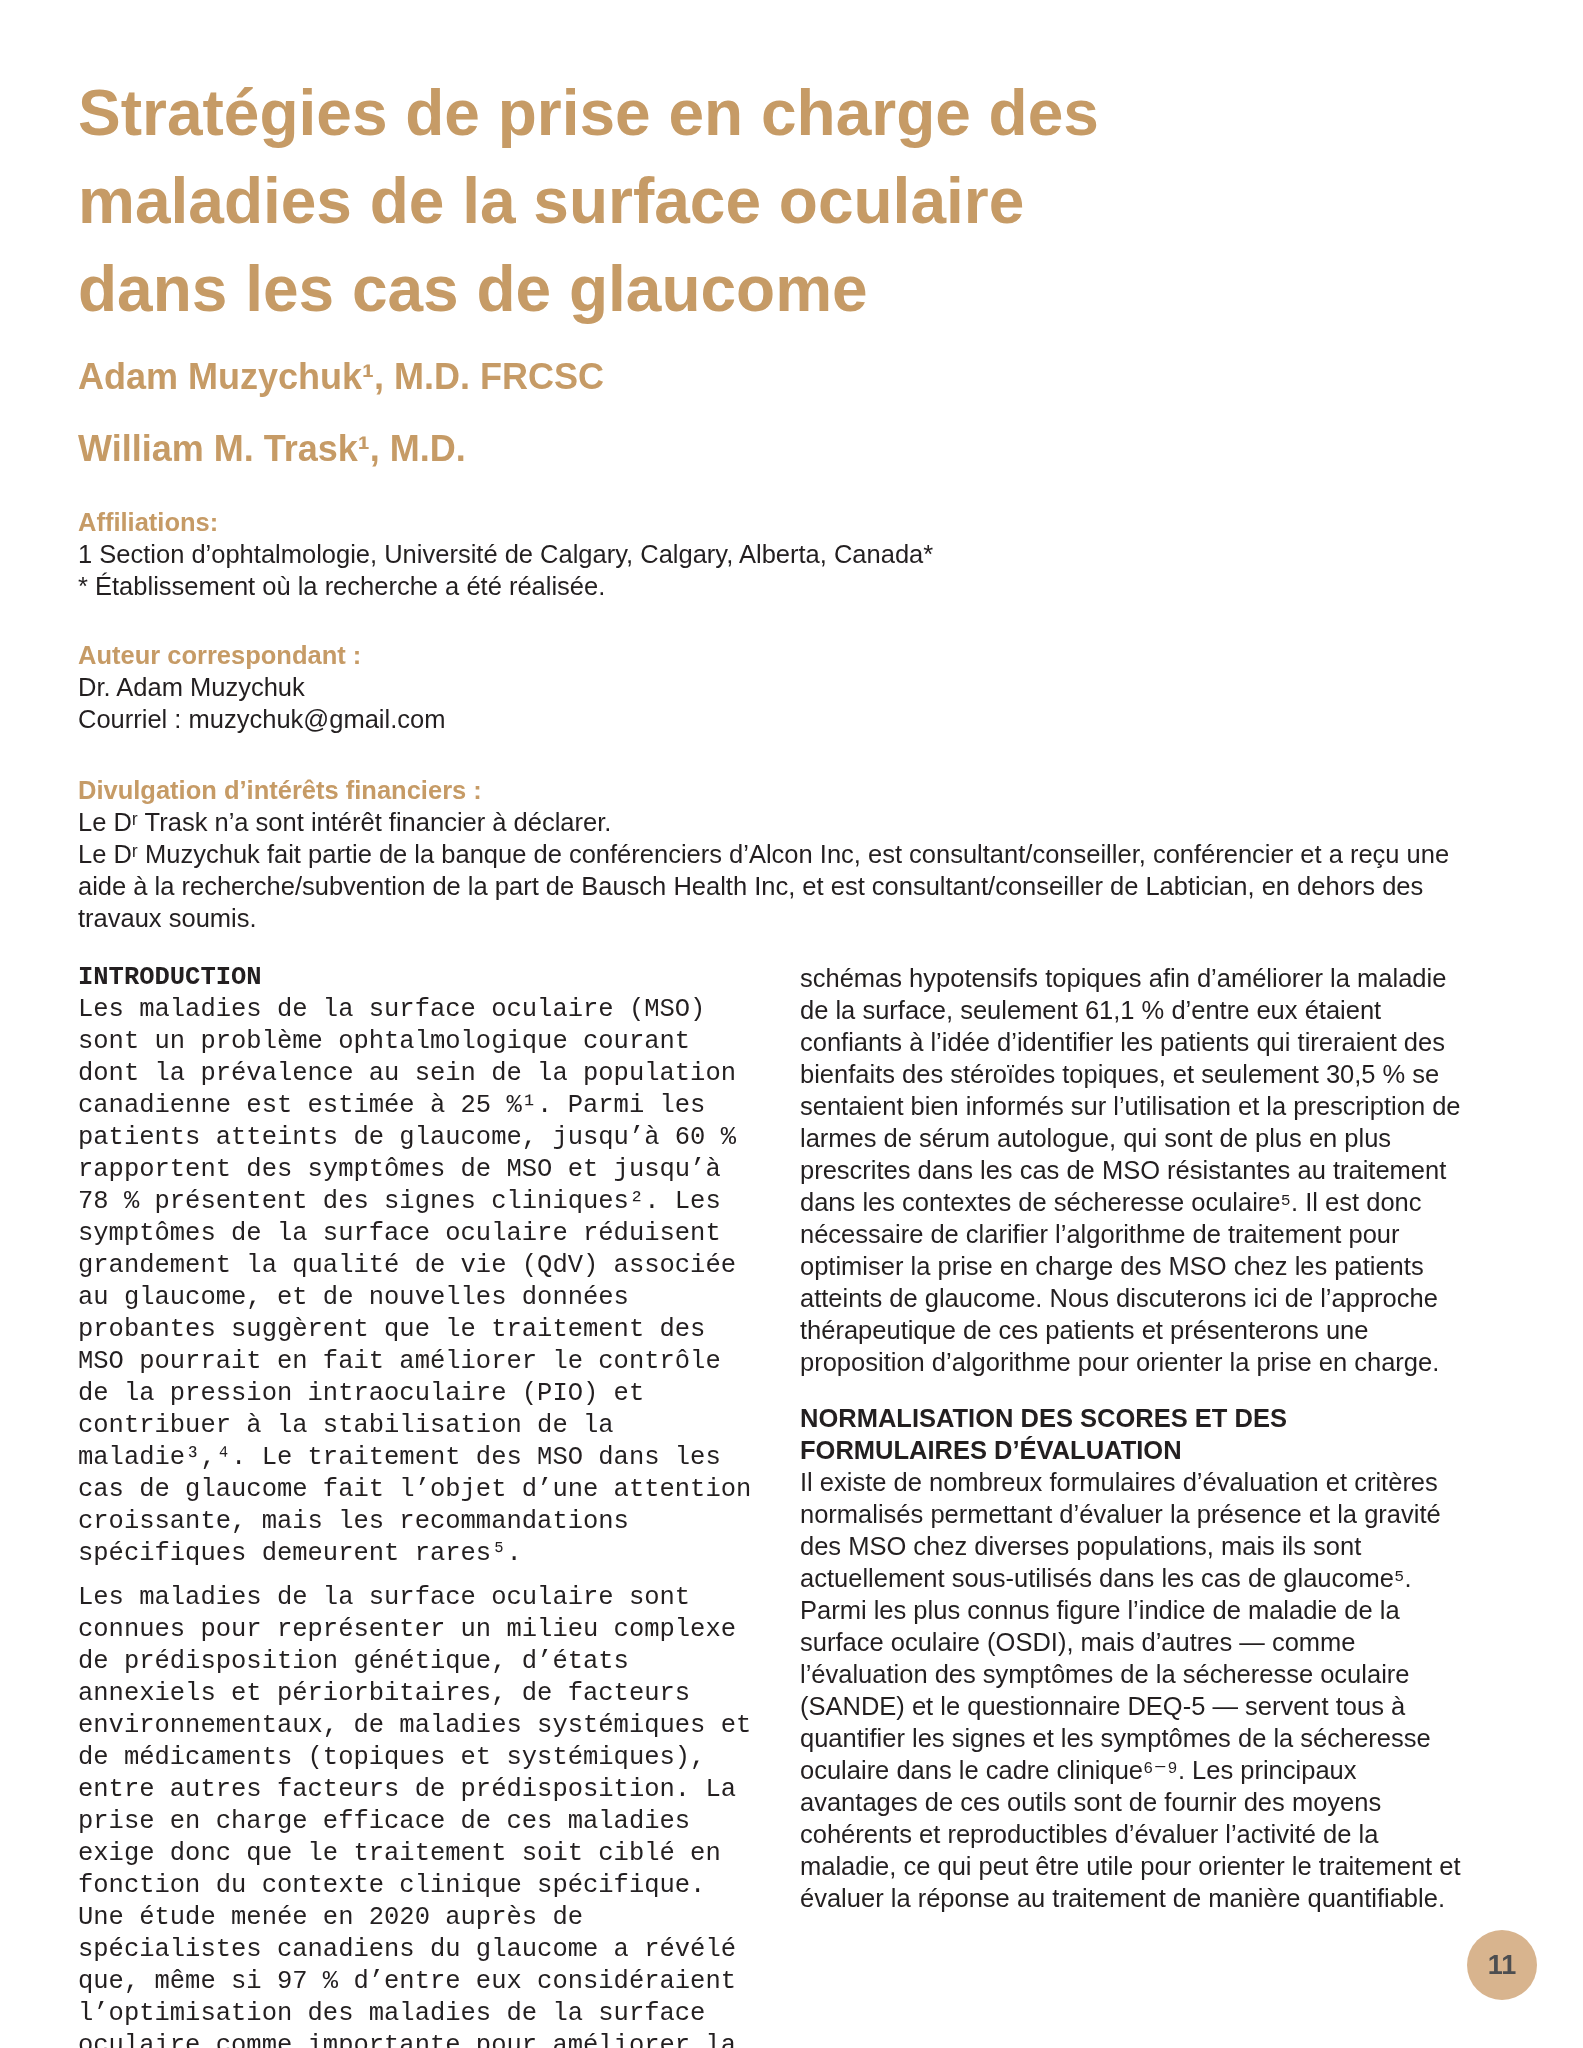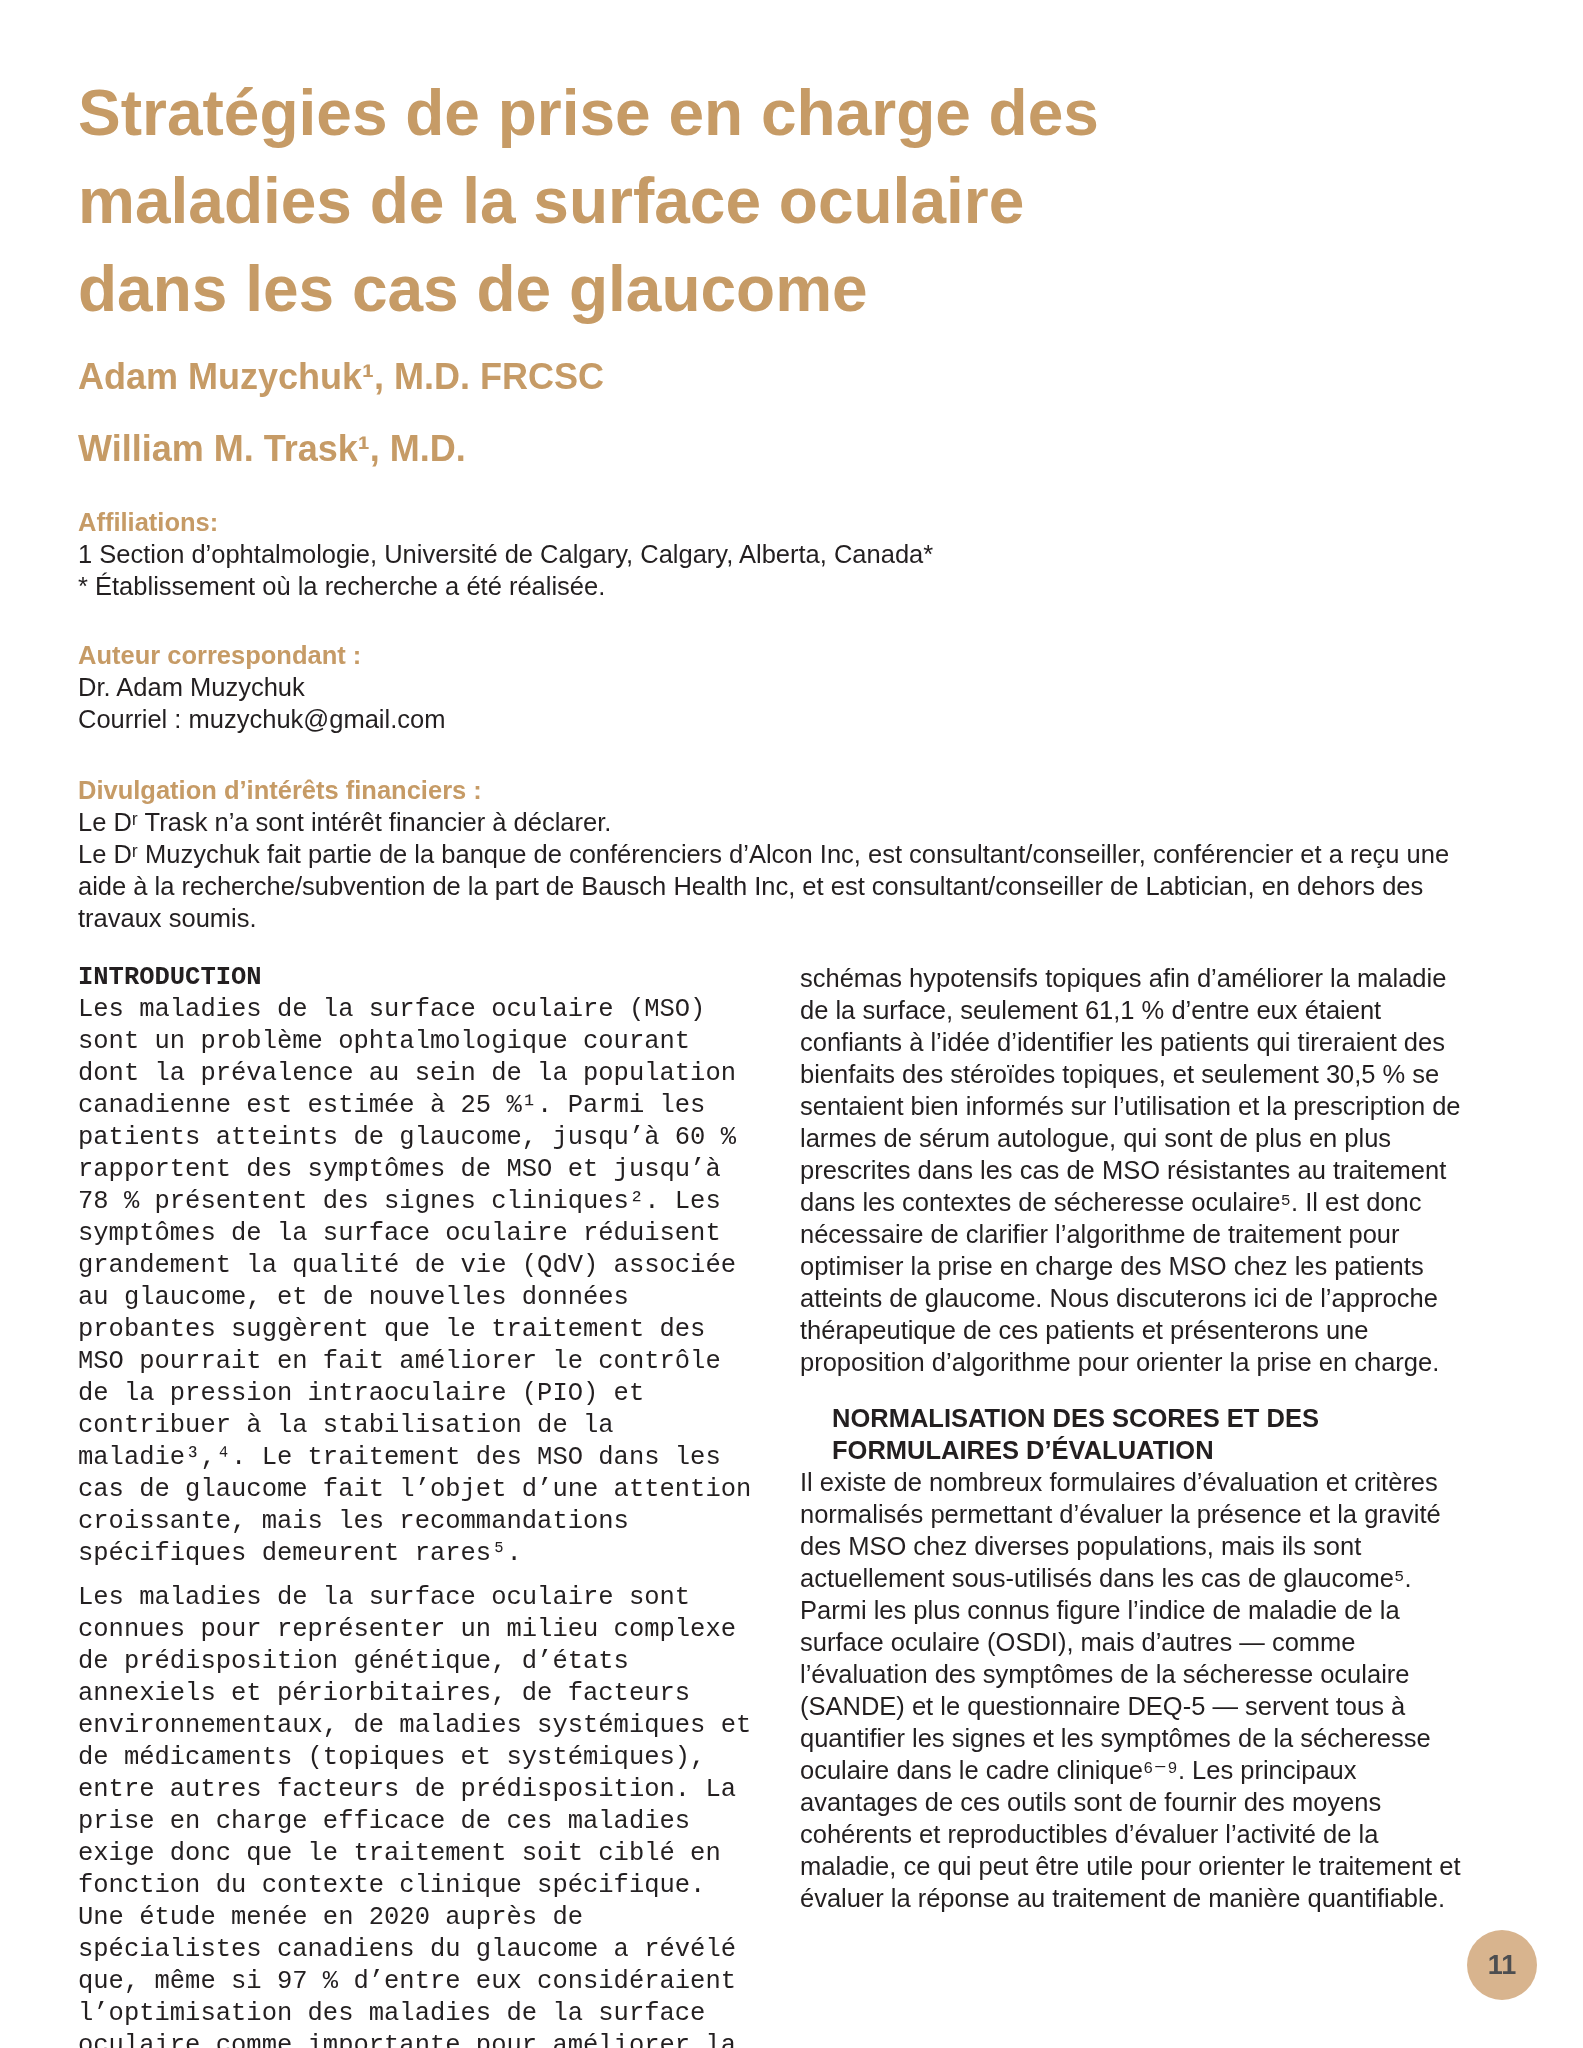--- a/index.html
+++ b/index.html
@@ -73,21 +73,20 @@
     font-size:25.5px;
     line-height:32px;
     font-weight:bold;
     color:var(--body-text);
   }
   .col p{margin:0;}
   .col p + p{margin-top:12px;}
   .col-right h2{
     margin-top:24px;
     max-width:520px;
-    margin-left:32px;
   }
   .footer-line{
     position:absolute;
     left:0; top:1983px;
     width:1583px;
     text-align:center;
     font-size:20px;
     line-height:25px;
     color:var(--body-text);
   }

